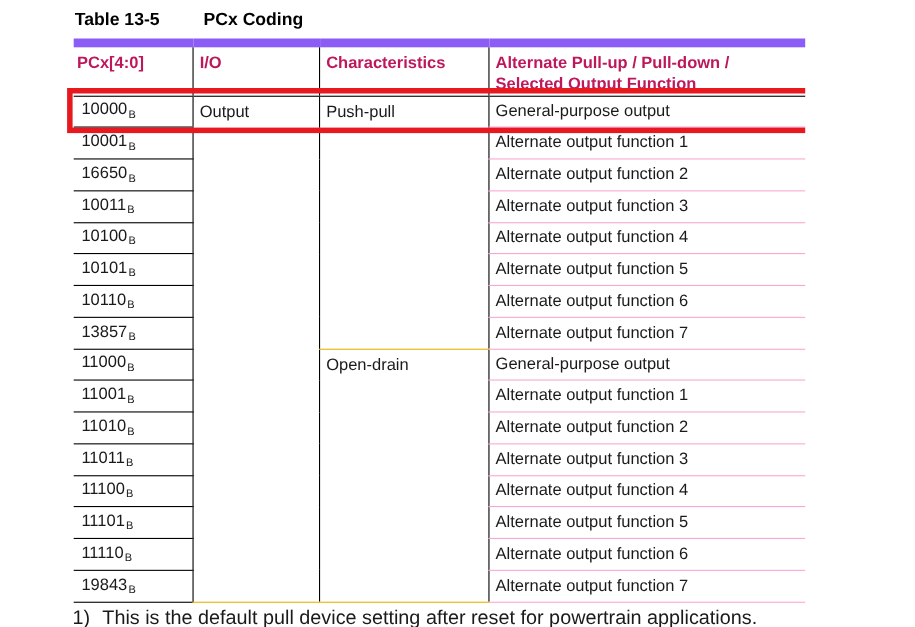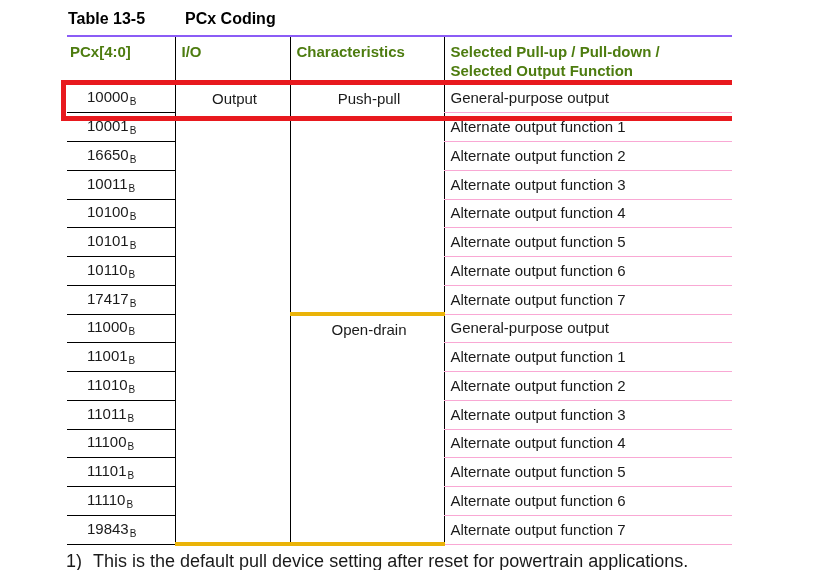--- a/index.html
+++ b/index.html
@@ -32,41 +32,40 @@
     table-layout: fixed;
   }
   .coding-table th, .coding-table td {
     font-size: 15px;
     padding: 0 2px 0 6px;
     text-align: left;
     overflow: hidden;
     white-space: nowrap;
   }
   .coding-table th {
-    border-top: 2px solid #8b5cf6;
+    border-top: 8px solid #8b5cf6;
     border-bottom: 1px solid #000;
     height: 48px;
     vertical-align: top;
     padding-top: 5px;
     font-weight: bold;
-    color: #4d7c0f;
+    color: #be185d;
     line-height: 19px;
   }
   .coding-table tbody tr { height: 28.75px; }
   .coding-table td { vertical-align: middle; line-height: 16px; }
   .bl { border-left: 1px solid #000; }
-  td.c1 { border-bottom: 1px solid #000; padding-left: 20px; }
+  td.c1 { border-bottom: 1px solid #000; padding-left: 7px; }
   th.c1 { padding-left: 3px; }
   td.c4 { border-bottom: 1px solid #f9a8d4; border-left: 1px solid #000; }
   td.cv {
     border-left: 1px solid #000;
-    border-bottom: 4px solid #eab308;
+    border-bottom: 1px solid #eab308;
     vertical-align: top;
     padding-top: 6px;
-    text-align: center;
   }
   .sub {
     font-size: 10px;
     position: relative;
     top: 3px;
     margin-left: 1px;
   }
   .highlight-box {
     position: absolute;
     left: 61px;
@@ -102,21 +101,21 @@
         <col style="width:115px">
         <col style="width:154px">
         <col style="width:318px">
     </colgroup>
     <thead>
       <tr>
         <th class="c1">PCx[4:0]</th>
         <th class="bl">I/O</th>
         <th class="bl">Characteristics</th>
         <th class="bl">
-          <div>Selected Pull-up / Pull-down /</div>
+          <div>Alternate Pull-up / Pull-down /</div>
           <div>Selected Output Function</div>
         </th>
       </tr>
     </thead>
     <tbody>
       <tr>
         <td class="c1"><span>10000</span><span class="sub">B</span></td>
         <td class="cv" rowspan="16">Output</td>
         <td class="cv" rowspan="8">Push-pull</td>
         <td class="c4">General-purpose output</td>
@@ -139,21 +138,21 @@
       </tr>
       <tr>
         <td class="c1"><span>10101</span><span class="sub">B</span></td>
         <td class="c4">Alternate output function 5</td>
       </tr>
       <tr>
         <td class="c1"><span>10110</span><span class="sub">B</span></td>
         <td class="c4">Alternate output function 6</td>
       </tr>
       <tr>
-        <td class="c1"><span>17417</span><span class="sub">B</span></td>
+        <td class="c1"><span>13857</span><span class="sub">B</span></td>
         <td class="c4">Alternate output function 7</td>
       </tr>
       <tr>
         <td class="c1"><span>11000</span><span class="sub">B</span></td>
         <td class="cv" rowspan="8">Open-drain</td>
         <td class="c4">General-purpose output</td>
       </tr>
       <tr>
         <td class="c1"><span>11001</span><span class="sub">B</span></td>
         <td class="c4">Alternate output function 1</td>

